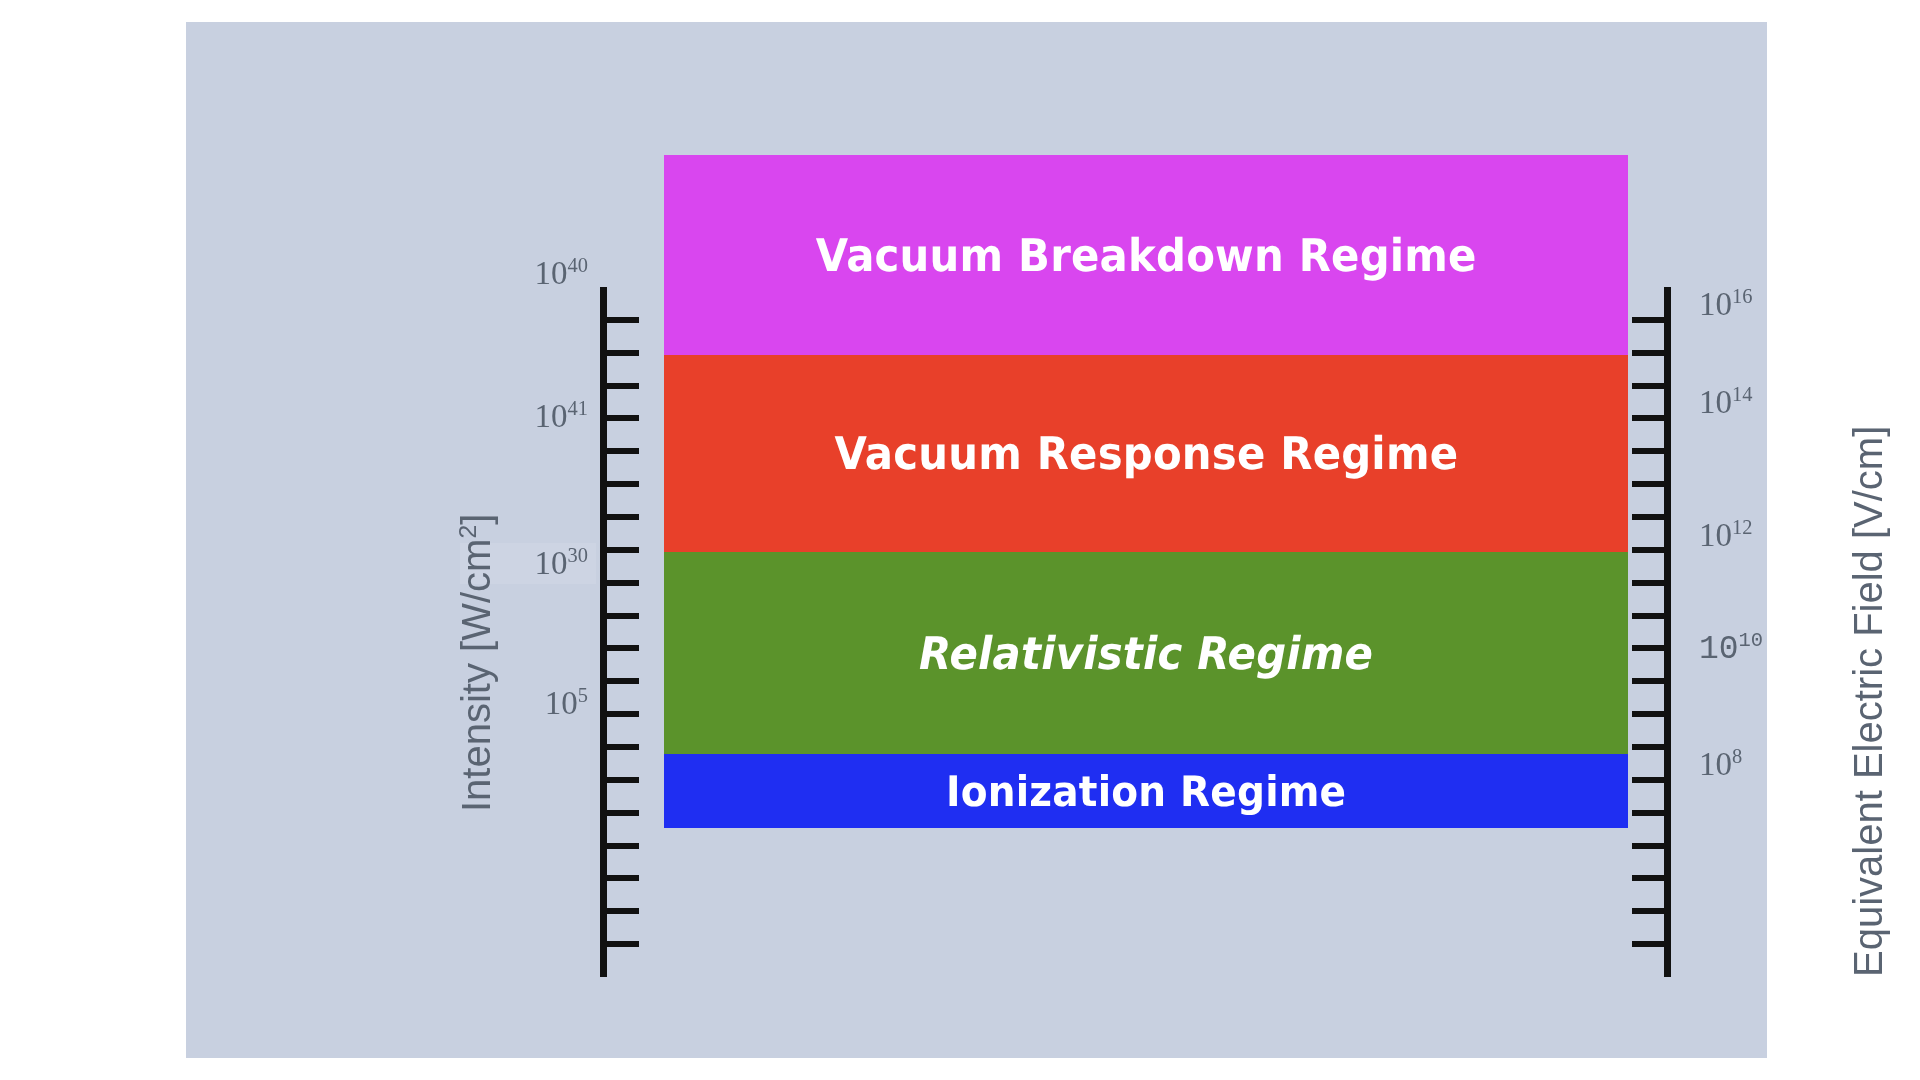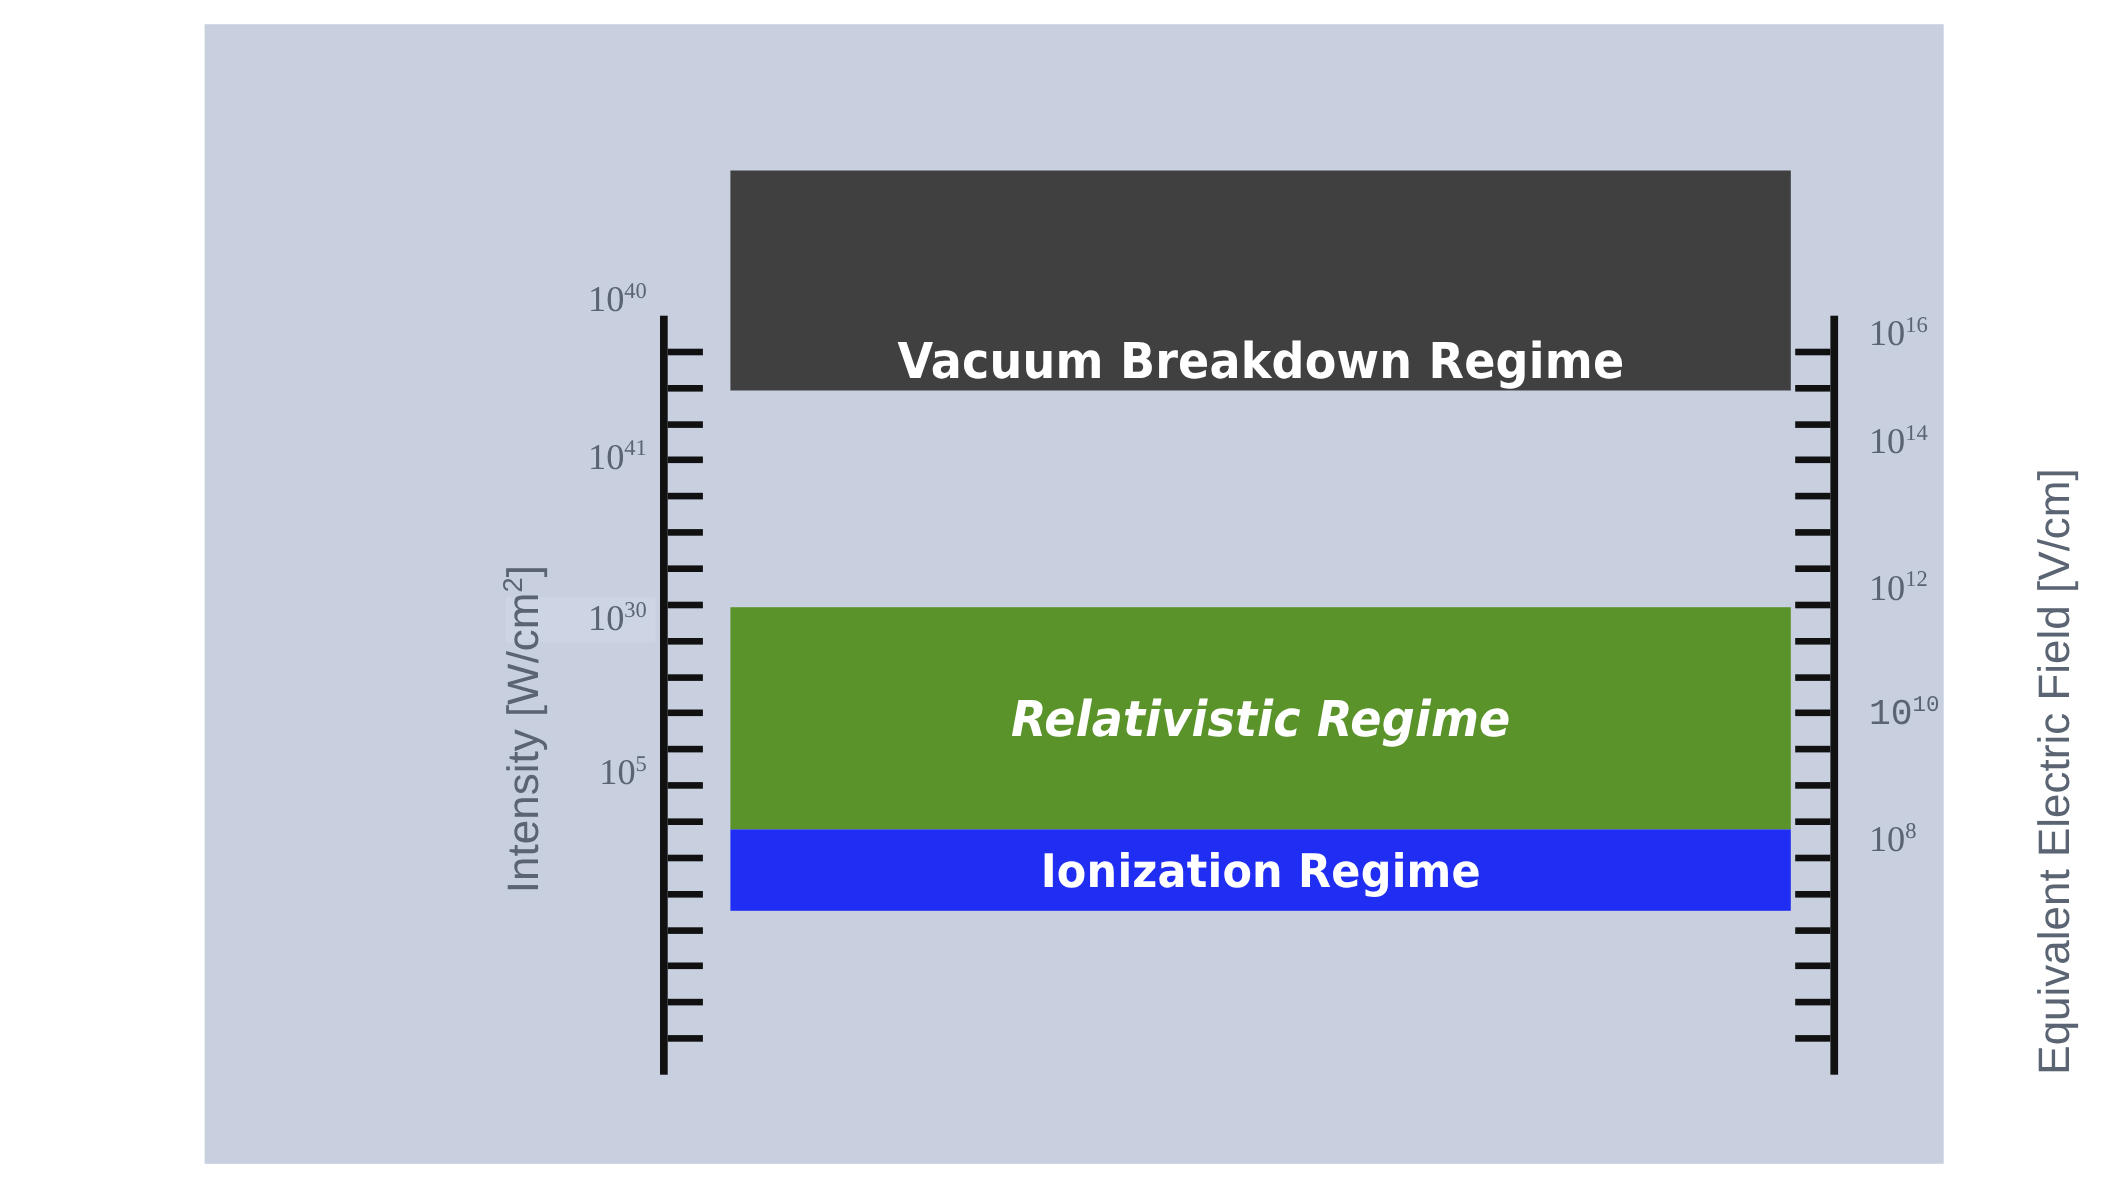--- a/index.html
+++ b/index.html
@@ -150,24 +150,27 @@
     transform: rotate(-90deg);
   }
 </style>
 </head>
 <body>
 
 <div id="canvas">
 
   <div id="slide-panel">
 
-    <div class="band" id="band-vacuum-breakdown" style="background:#404040;align-items:flex-end;">
+    <div class="band" id="band-vacuum-breakdown" style="background:#d946ef;">
       <span class="band-label">Vacuum Breakdown Regime</span>
     </div>
 
+    <div class="band" id="band-vacuum-response" style="background:#e8402a;">
+      <span class="band-label">Vacuum Response Regime</span>
+    </div>
 
     <div class="band" id="band-relativistic" style="background:#5b932b;">
       <span class="band-label">Relativistic Regime</span>
     </div>
 
     <div class="band" id="band-ionization" style="background:#1f2ef2;">
       <span class="band-label">Ionization Regime</span>
     </div>
 
 

